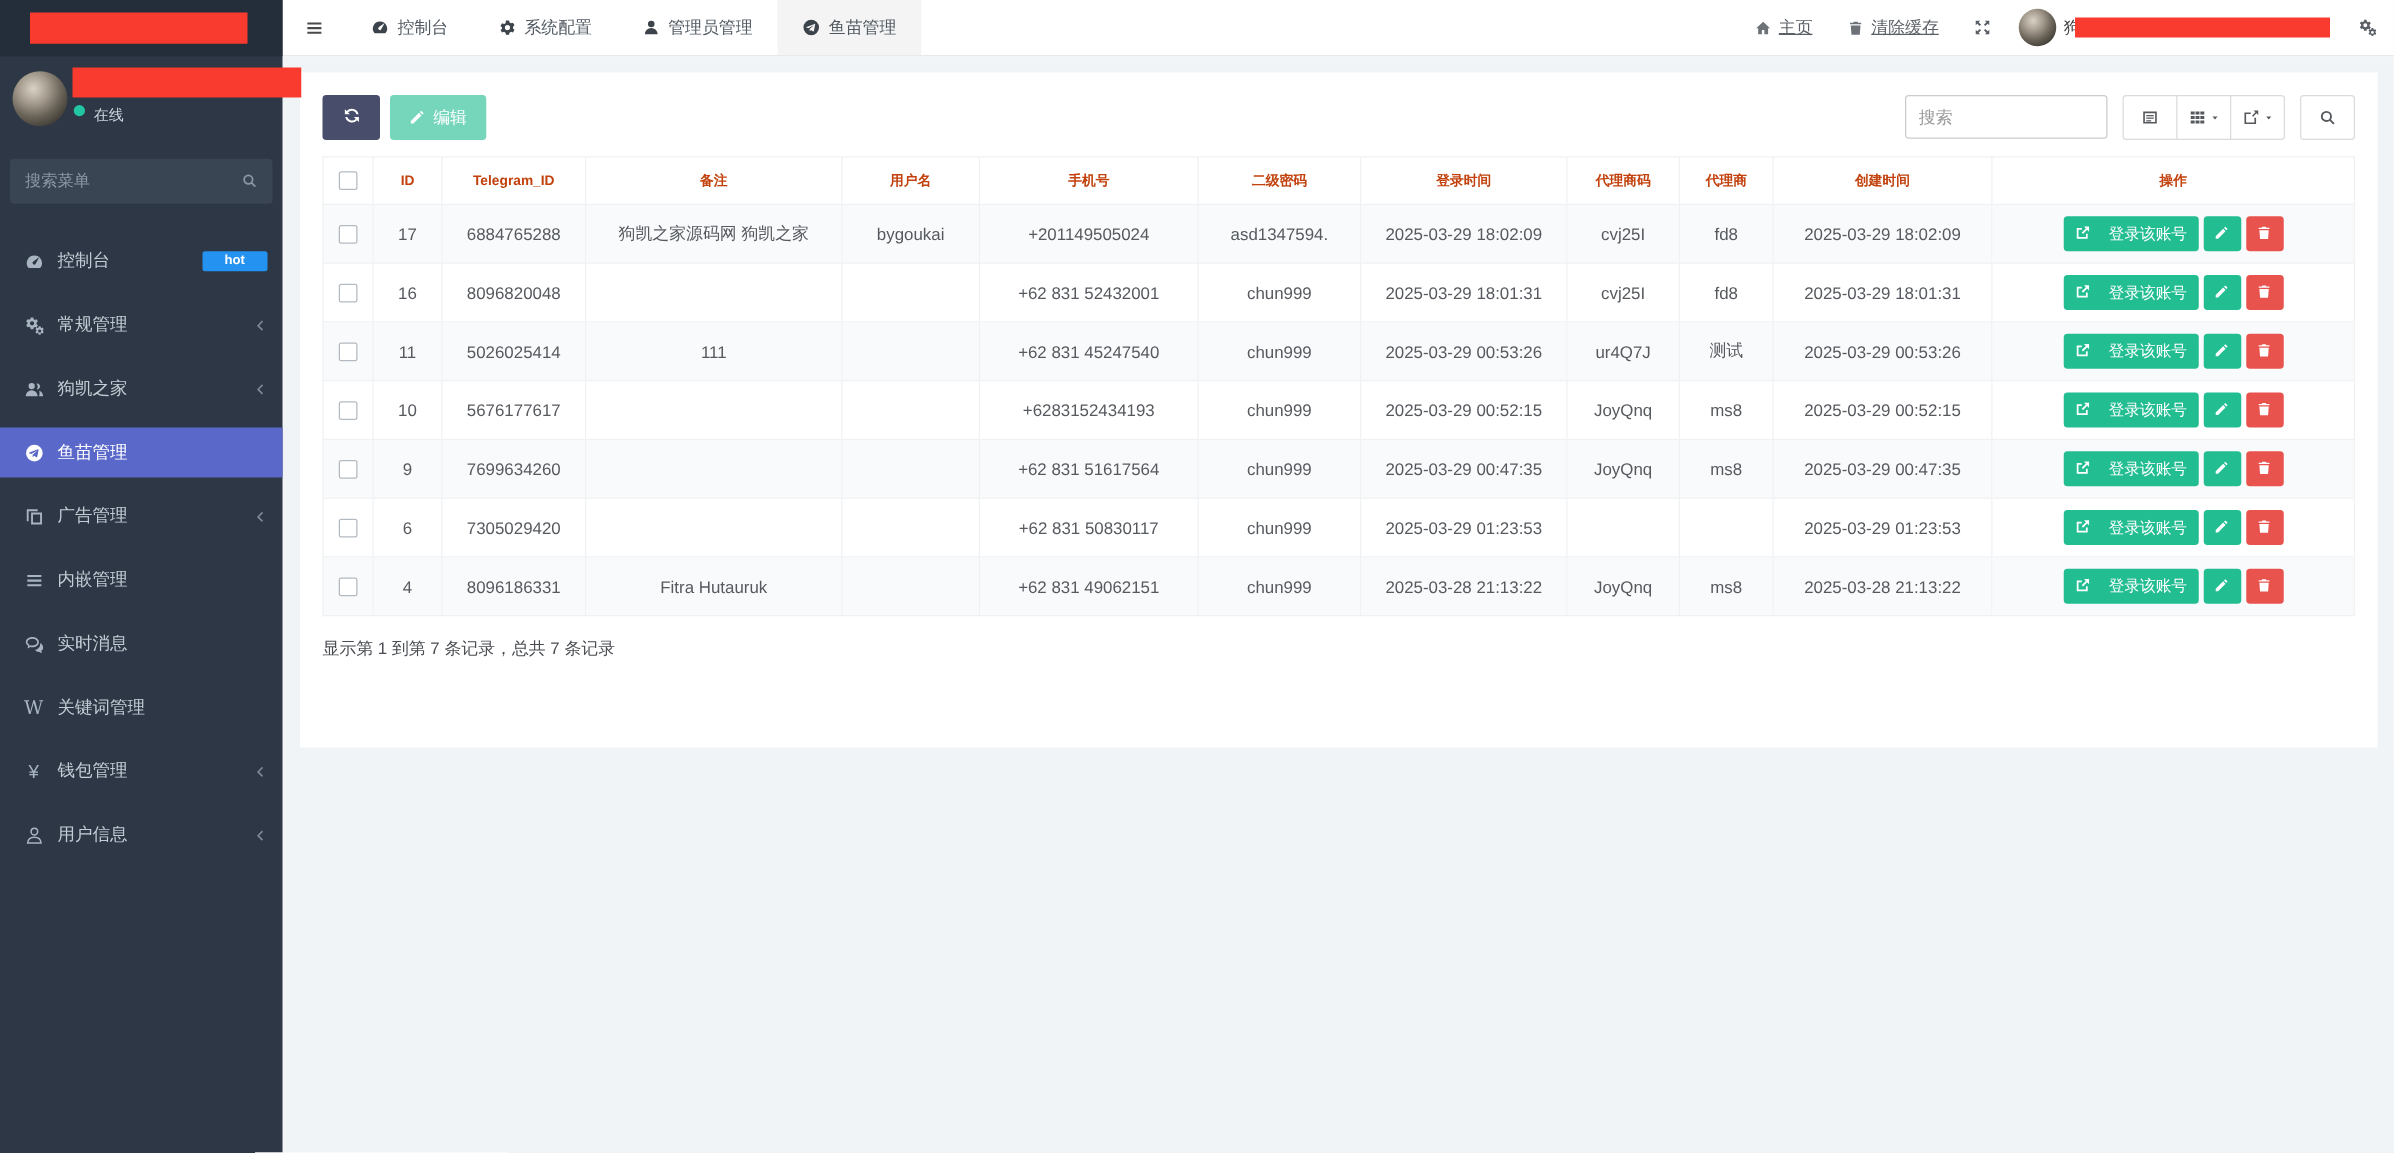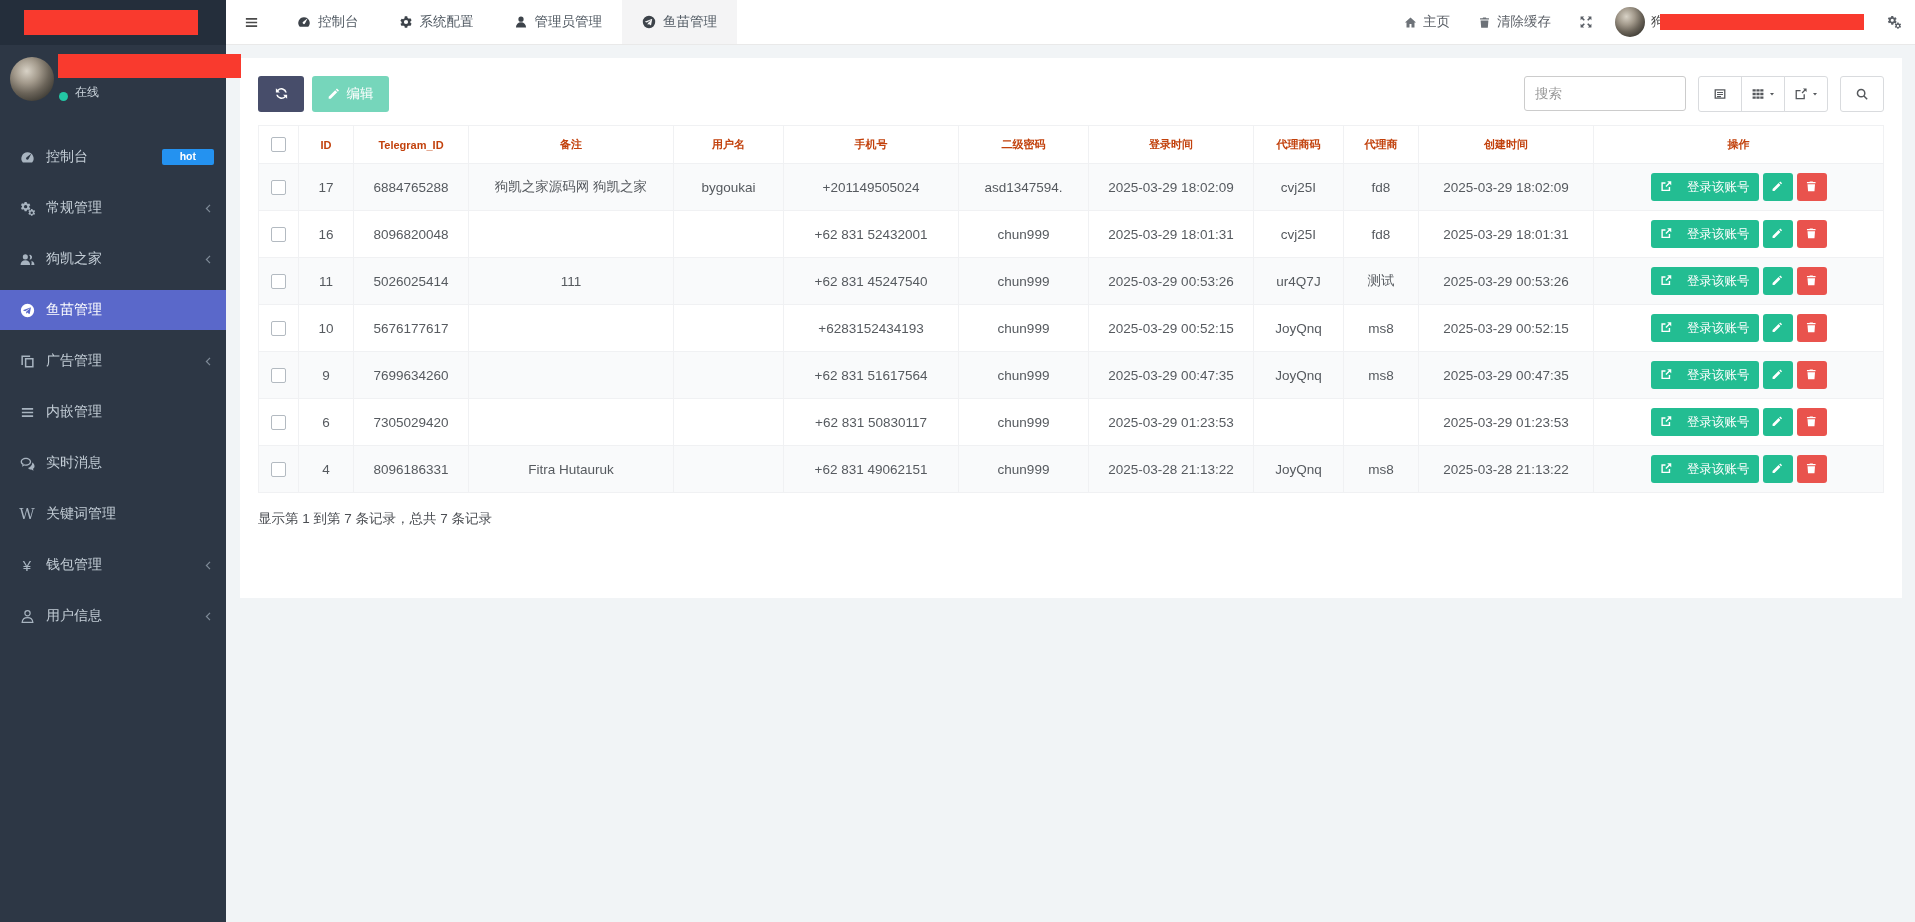--- a/index.html
+++ b/index.html
@@ -11,21 +11,21 @@
   
   .sidebar { position:absolute; left:0; top:0; width:226px; height:922px; background:var(--sidebar-bg); z-index:10; }
   .sb-header { height:45px; background:var(--sidebar-header-bg); display:flex; align-items:center; padding-left:24px; }
   .redact { background:var(--redaction-red); }
   .r1 { width:174px; height:25px; }
   .profile { position:relative; height:66px; }
   .avatar { width:44px; height:44px; border-radius:50%;
     background:radial-gradient(circle at 38% 32%, #d8d2c6 0%, #a39a8c 30%, #6b6459 55%, #423f38 78%, #8d8578 100%); }
   .profile .avatar { position:absolute; left:10px; top:12px; }
   .r2 { position:absolute; left:58px; top:9px; width:183px; height:24px; z-index:12; }
-  .online { position:absolute; left:59px; top:39px; font-size:12px; color:#cdd6de; display:flex; align-items:flex-end; }
+  .online { position:absolute; left:59px; top:39px; font-size:12px; color:#cdd6de; display:flex; align-items:flex-start; }
   .dot { width:9px; height:9px; border-radius:50%; background:var(--online-green); margin-right:7px; display:inline-block; }
   .sb-search { margin:16px 8px 0; height:36px; background:#3a4553; border-radius:3px; display:flex; align-items:center;
     justify-content:space-between; padding:0 12px; color:#8a97a5; font-size:13px; cursor:text; }
   .sb-search .sicon { font-size:13px; }
   .menu { margin-top:26px; }
   .menu-item { height:40px; display:flex; align-items:center; padding:0 12px 0 15px; margin-bottom:11px;
     color:#c3cdd6; font-size:14px; cursor:pointer; }
   .mi-icon { width:24px; font-size:15px; color:#a8b4c0; margin-right:7px; display:inline-flex; justify-content:center; }
   .menu-item.active { background:var(--sidebar-active); color:#fff; }
   .menu-item.active .mi-icon { color:#fff; }
@@ -35,21 +35,21 @@
 
   
   .navbar { position:absolute; left:226px; right:0; top:0; height:45px; background:#fff; border-bottom:1px solid #e9e9e9;
     display:flex; align-items:stretch; z-index:5; }
   .nav-burger { display:flex; align-items:center; padding:0 18px; color:#4a4a4a; font-size:15px; cursor:pointer; }
   .nav-tabs { display:flex; align-items:stretch; }
   .nav-tab { display:flex; align-items:center; gap:7px; padding:0 20px; font-size:13.5px; color:#515a63; cursor:pointer; }
   .nav-tab .nt-icon { font-size:14px; color:#3d434a; display:inline-flex; }
   .nav-tab.active { background:#f4f4f5; }
   .nav-right { margin-left:auto; display:flex; align-items:center; }
-  .nav-link { display:flex; align-items:center; gap:6px; padding:0 14px; font-size:13.5px; color:#5a5f66; cursor:pointer; height:100%; }
+  .nav-link { display:flex; align-items:center; gap:6px; padding:0 14px; font-size:13.5px; color:#5a5f66; cursor:pointer; height:100%;text-decoration:underline; }
   .nav-link .nl-icon { font-size:13px; color:#6d7278; display:inline-flex; }
   .nav-iconbtn { display:flex; align-items:center; padding:0 14px; font-size:14px; color:#5a5f66; cursor:pointer; height:100%; }
   .avatar.sm { width:30px; height:30px; margin:0 6px 0 8px; }
   .nav-user { position:relative; width:222px; height:45px; display:flex; align-items:center; font-size:13.5px; color:#444; cursor:pointer; }
   .r3 { position:absolute; left:9px; top:14px; width:204px; height:16px; }
 
   
   .content { position:absolute; left:226px; right:0; top:45px; }
   .panel { margin:13px 13px 0 14px; background:#fff; padding:18px 18px 20px; min-height:540px; }
   .tip { font-size:14px; color:#3f4347; margin-bottom:15px; }
@@ -91,20 +91,26 @@
   <div class="sb-header">
     <div class="redact r1"></div>
   </div>
   <div class="profile">
     <div class="avatar"></div>
     <div class="redact r2"></div>
     <div class="online">
       <span class="dot"></span>
       <span>在线</span>
     </div>
+  </div>
+  <div class="sb-search">
+    <span>搜索菜单</span>
+    <span class="sicon"><svg viewBox="0 0 16 16">
+          <path fill="none" stroke="currentColor" stroke-width="1.7" d="M7 2.8a4.2 4.2 0 1 1 0 8.4 4.2 4.2 0 0 1 0-8.4zM10.2 10.2l3.7 3.7"></path>
+        </svg></span>
   </div>
   <nav class="menu">
       <div class="menu-item">
         <span class="mi-icon">
           <svg viewBox="0 0 16 16">
             <path fill-rule="evenodd" d="M8 2.5a6.5 6.5 0 0 0-4.9 10.8h9.8A6.5 6.5 0 0 0 8 2.5zM12.2 3.8 7.1 7.6a1.45 1.45 0 1 0 2 2z"></path>
           </svg>
         </span>
         <span>控制台</span>
         <span class="badge-hot">hot</span>

